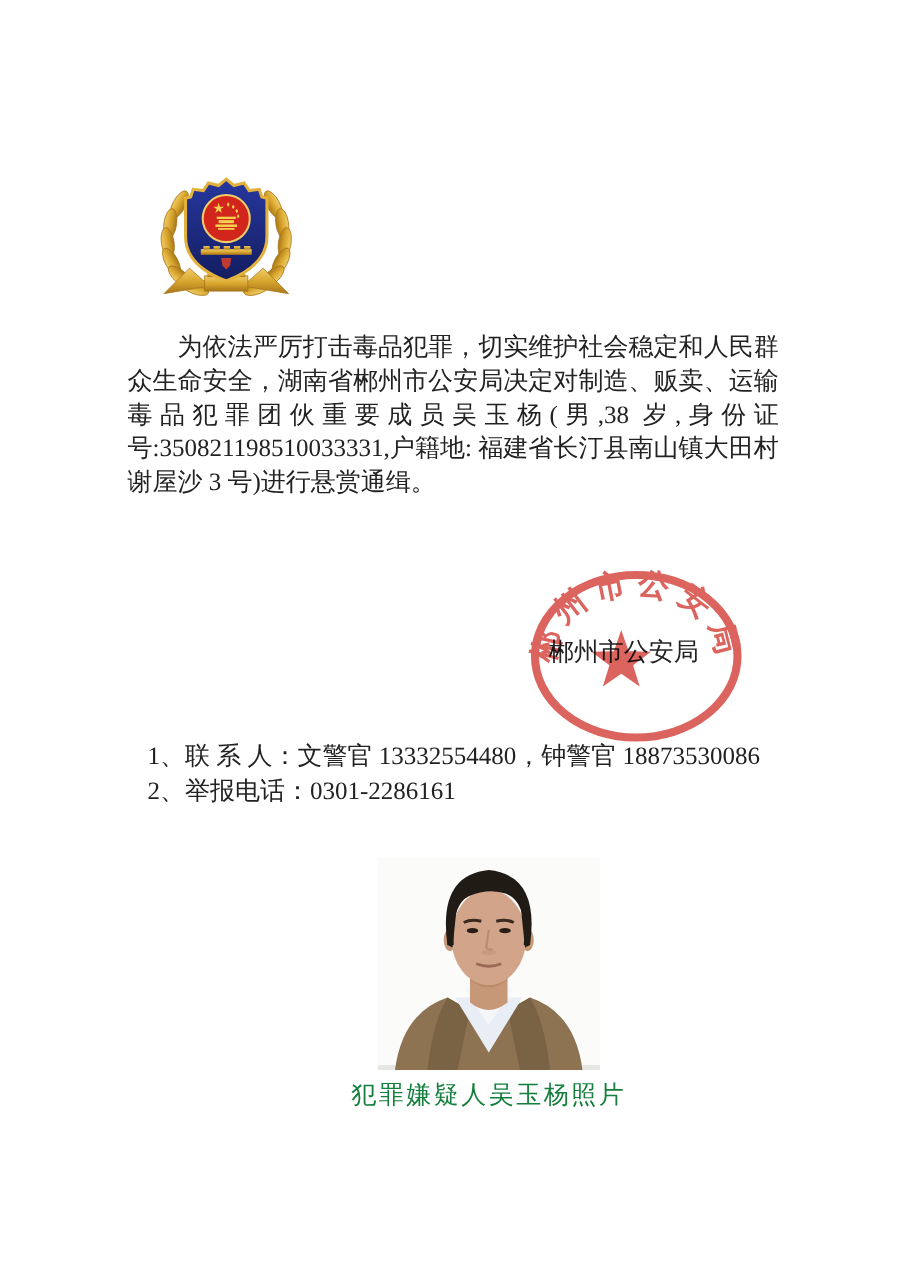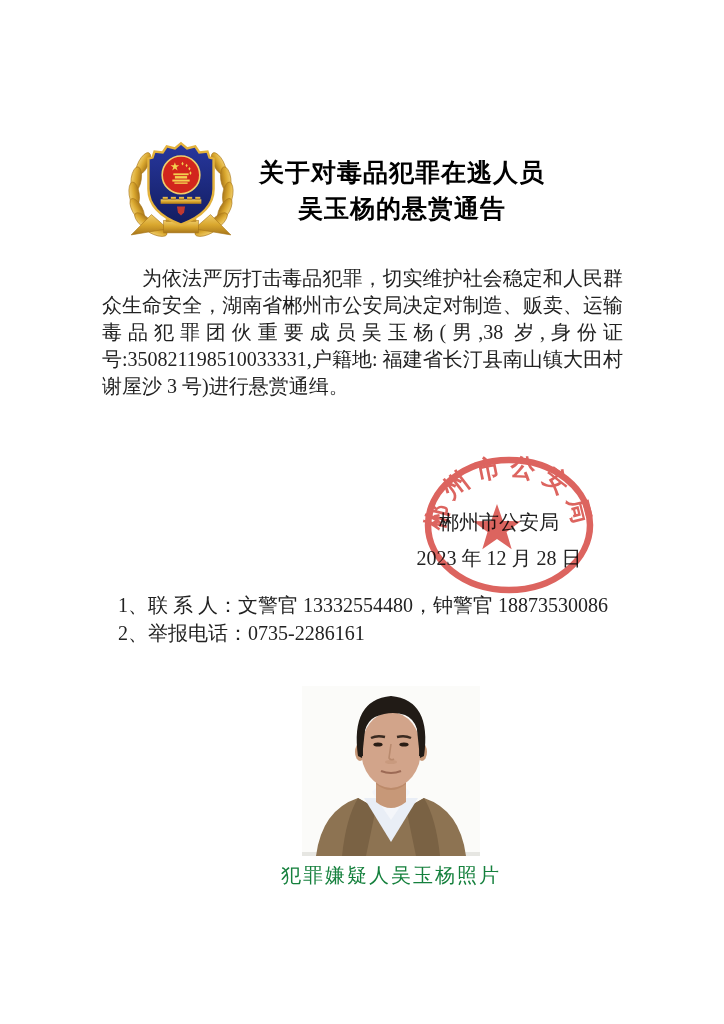--- a/index.html
+++ b/index.html
@@ -170,48 +170,43 @@
       <rect x="37" y="73" width="40" height="4.5"></rect>
       <rect x="39" y="70.6" width="5" height="2.6"></rect>
       <rect x="47" y="70.6" width="5" height="2.6"></rect>
       <rect x="55" y="70.6" width="5" height="2.6"></rect>
       <rect x="63" y="70.6" width="5" height="2.6"></rect>
       <rect x="71" y="70.6" width="5" height="2.6"></rect>
       <path d="M53 80 L61 80 L60 86 L57 89 L54 86 Z" fill="#c03a30"></path>
     </g>
   </svg>
 
-  <div class="title-block">
-    <div>关于对毒品犯罪在逃人员</div>
-    <div>吴玉杨的悬赏通告</div>
-  </div>
 
   <div class="body-text">
     <p>为依法严厉打击毒品犯罪，切实维护社会稳定和人民群众生命安全，湖南省郴州市公安局决定对制造、贩卖、运输毒品犯罪团伙重要成员吴玉杨(男,38 岁,身份证号:350821198510033331,户籍地: 福建省长汀县南山镇大田村谢屋沙 3 号)进行悬赏通缉。</p>
   </div>
 
   <div class="signature-block">
     <div>郴州市公安局</div>
-    <div>2023 年 12 月 28 日</div>
   </div>
 
   <svg class="seal" viewBox="0 0 176 144" aria-hidden="true">
     <g opacity="0.82">
       <ellipse cx="88" cy="72" rx="81" ry="65" fill="none" stroke="#d5423c" stroke-width="6.5"></ellipse>
       <path id="sealArc" d="M 27.8 89.1 A 64 50 0 1 1 148.2 89.1" fill="none"></path>
       <text font-size="25" font-weight="bold" fill="#d5423c" letter-spacing="7" font-family="'Liberation Serif','DejaVu Serif',serif">
         <textPath href="#sealArc" startOffset="50%" text-anchor="middle">郴州市公安局</textPath>
       </text>
       <polygon fill="#d5423c" points="76,51 81.9,67.9 99.8,68.3 85.5,79.1 90.7,96.2 76,86 61.3,96.2 66.5,79.1 52.2,68.3 70.1,67.9"></polygon>
     </g>
   </svg>
 
   <div class="contact-list">
     <p>1、联 系 人：文警官 13332554480，钟警官 18873530086</p>
-    <p>2、举报电话：0735-2286161</p>
+    <p>2、举报电话：0301-2286161</p>
   </div>
 
   <svg class="photo" viewBox="0 0 178 170" aria-hidden="true">
     <rect x="0" y="0" width="178" height="170" fill="#fbfbf9"></rect>
     <rect x="0" y="166" width="178" height="4" fill="#e6e6e2"></rect>
 
     <path d="M14 170 Q20 124 56 112 L89 132 L122 112 Q158 124 164 170 Z" fill="#8d7352"></path>
     <path d="M56 112 L74 122 L64 170 L40 170 Q44 132 56 112 Z" fill="#7a6244"></path>
     <path d="M122 112 L104 122 L114 170 L138 170 Q134 132 122 112 Z" fill="#7a6244"></path>
 

